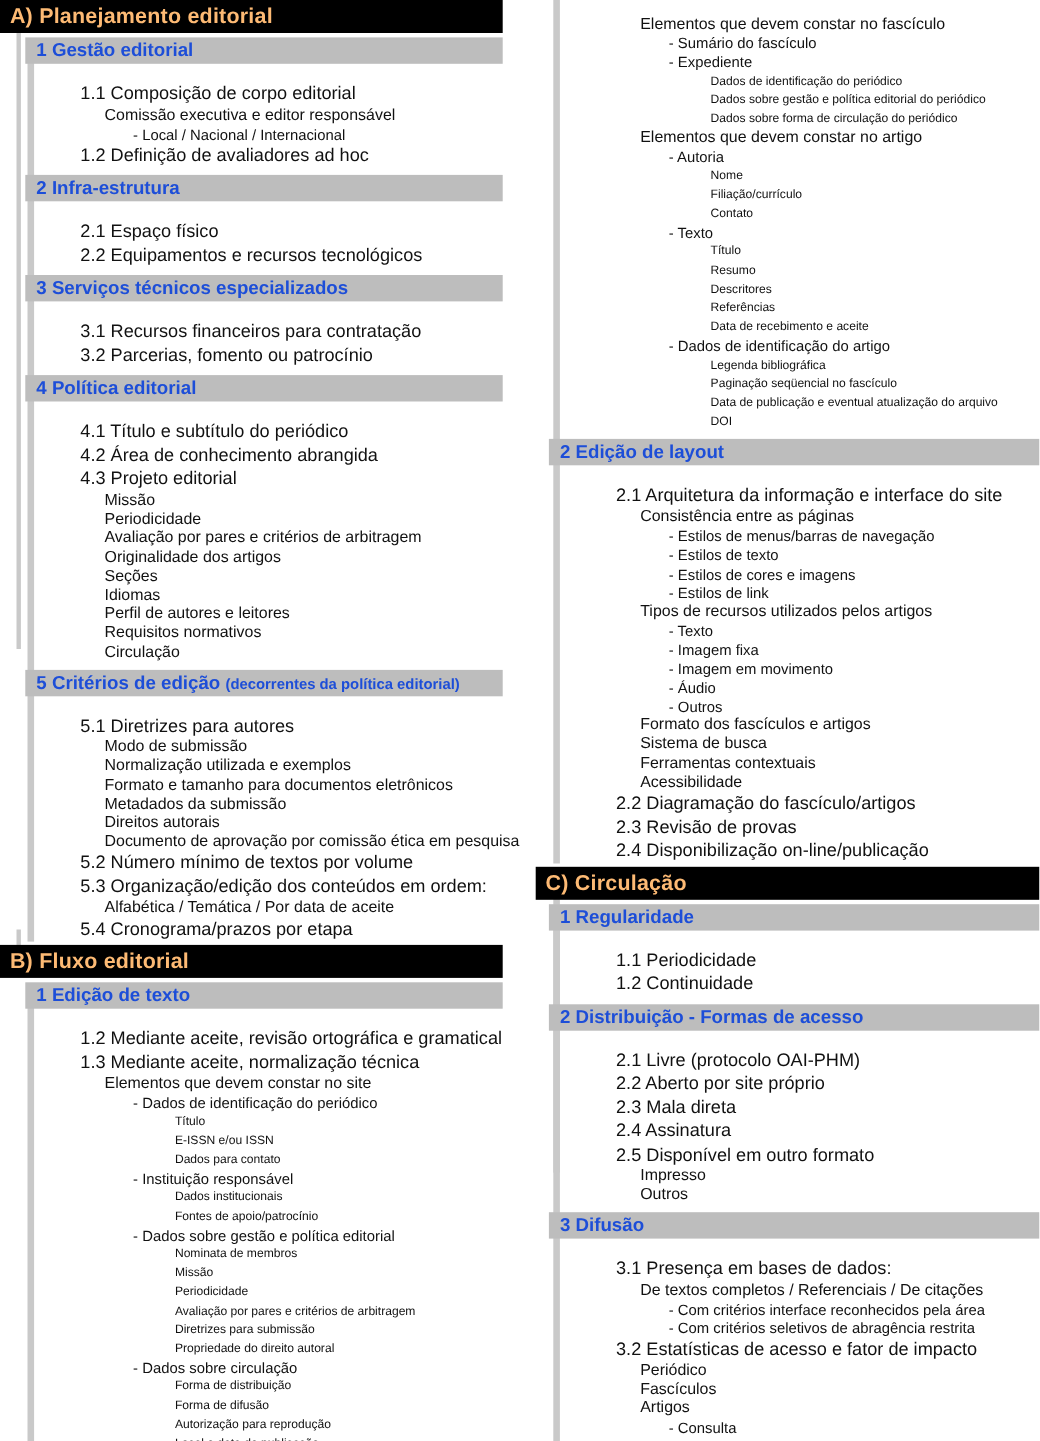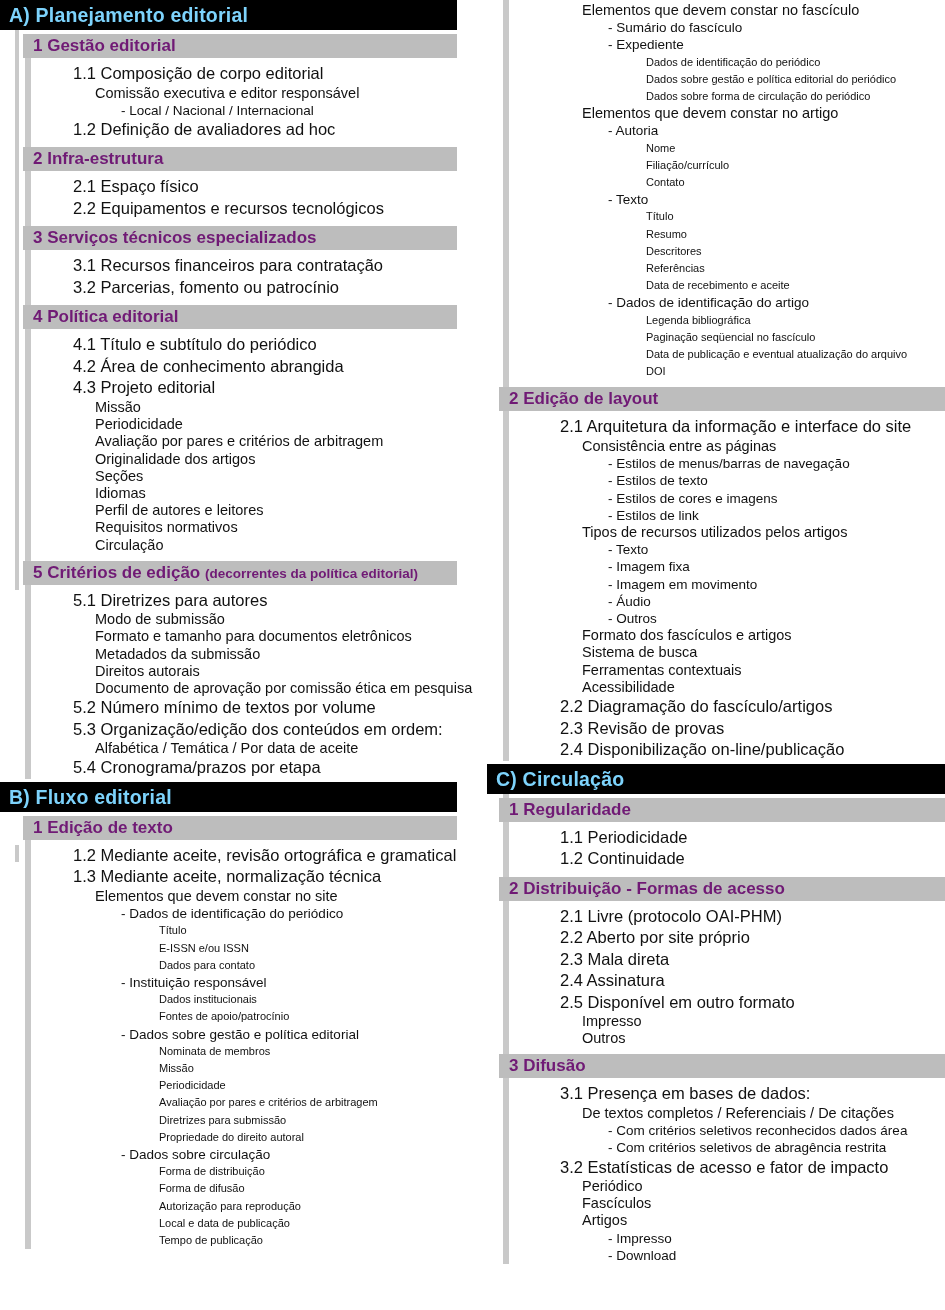--- a/index.html
+++ b/index.html
@@ -7,34 +7,34 @@
     width:945px;height:1310px;position:relative;background:#ffffff;
     font-family:"Liberation Sans","DejaVu Sans",sans-serif;
     color:#111;overflow:hidden;
     -webkit-font-smoothing:antialiased;
   }
   .col{position:absolute;top:0;}
   .col-left{left:0;width:457px;}
   .col-right{left:487px;width:458px;}
 
   .bar-black{
-    height:30px;line-height:30px;background:#000;color:#7dd3fc;
+    height:30px;line-height:30px;background:#000;color:#fdba74;
     font-size:19.5px;font-weight:bold;padding-left:9px;
     margin-bottom:3px;position:relative;z-index:3;
     letter-spacing:0.2px;white-space:nowrap;
   }
   .bar-gray{
-    height:24px;line-height:24px;background:#bdbdbd;color:#701a75;
+    height:24px;line-height:24px;background:#bdbdbd;color:#1d4ed8;
     font-size:17px;font-weight:bold;padding-left:10px;
     margin:4px 0 3px 23px;position:relative;z-index:2;white-space:nowrap;
   }
   .col-right .bar-gray{margin-left:12px;}
   .bar-note{font-size:13.5px;font-weight:bold;}
 
-  .content{position:relative;padding:2px 0 3px 0;}
+  .content{position:relative;padding:14px 0 3px 0;}
   .branch{
     position:absolute;left:25px;top:-8px;bottom:-8px;width:6px;
     background:#c9c9c9;z-index:0;
   }
   .col-right .branch{left:16px;}
   .cont-end .branch{bottom:3px;}
   .cont-top .branch{top:0;}
   .trunk{position:absolute;width:4px;background:#c9c9c9;z-index:1;left:15px;}
   .col-right .trunk{left:16px;width:6px;}
 
@@ -85,20 +85,21 @@
         <div class="item l2"><span>Idiomas</span></div>
         <div class="item l2"><span>Perfil de autores e leitores</span></div>
         <div class="item l2"><span>Requisitos normativos</span></div>
         <div class="item l2"><span>Circulação</span></div>
       </div>
       <div class="bar-gray"><span>5 Critérios de edição</span> <span class="bar-note">(decorrentes da política editorial)</span></div>
       <div class="content cont-end">
         <div class="branch"></div>
         <div class="item l1"><span>5.1 Diretrizes para autores</span></div>
         <div class="item l2"><span>Modo de submissão</span></div>
+        <div class="item l2"><span>Normalização utilizada e exemplos</span></div>
         <div class="item l2"><span>Formato e tamanho para documentos eletrônicos</span></div>
         <div class="item l2"><span>Metadados da submissão</span></div>
         <div class="item l2"><span>Direitos autorais</span></div>
         <div class="item l2"><span>Documento de aprovação por comissão ética em pesquisa</span></div>
         <div class="item l1"><span>5.2 Número mínimo de textos por volume</span></div>
         <div class="item l1"><span>5.3 Organização/edição dos conteúdos em ordem:</span></div>
         <div class="item l2"><span>Alfabética / Temática / Por data de aceite</span></div>
         <div class="item l1"><span>5.4 Cronograma/prazos por etapa</span></div>
       </div>
       <div class="bar-black"><span>B) Fluxo editorial</span></div>
@@ -197,24 +198,24 @@
         <div class="item l1"><span>2.4 Assinatura</span></div>
         <div class="item l1"><span>2.5 Disponível em outro formato</span></div>
         <div class="item l2"><span>Impresso</span></div>
         <div class="item l2"><span>Outros</span></div>
       </div>
       <div class="bar-gray"><span>3 Difusão</span></div>
       <div class="content cont-end">
         <div class="branch"></div>
         <div class="item l1"><span>3.1 Presença em bases de dados:</span></div>
         <div class="item l2"><span>De textos completos / Referenciais / De citações</span></div>
-        <div class="item l3"><span>- Com critérios seletivos reconhecidos dados área</span></div>
+        <div class="item l3"><span>- Com critérios interface reconhecidos pela área</span></div>
         <div class="item l3"><span>- Com critérios seletivos de abragência restrita</span></div>
         <div class="item l1"><span>3.2 Estatísticas de acesso e fator de impacto</span></div>
         <div class="item l2"><span>Periódico</span></div>
         <div class="item l2"><span>Fascículos</span></div>
         <div class="item l2"><span>Artigos</span></div>
-        <div class="item l3"><span>- Impresso</span></div>
+        <div class="item l3"><span>- Consulta</span></div>
         <div class="item l3"><span>- Download</span></div>
       </div>
       <div class="trunk" style="top: 793px; height: 273px;"></div>
     </div>
   </div>
 
 </body></html>

